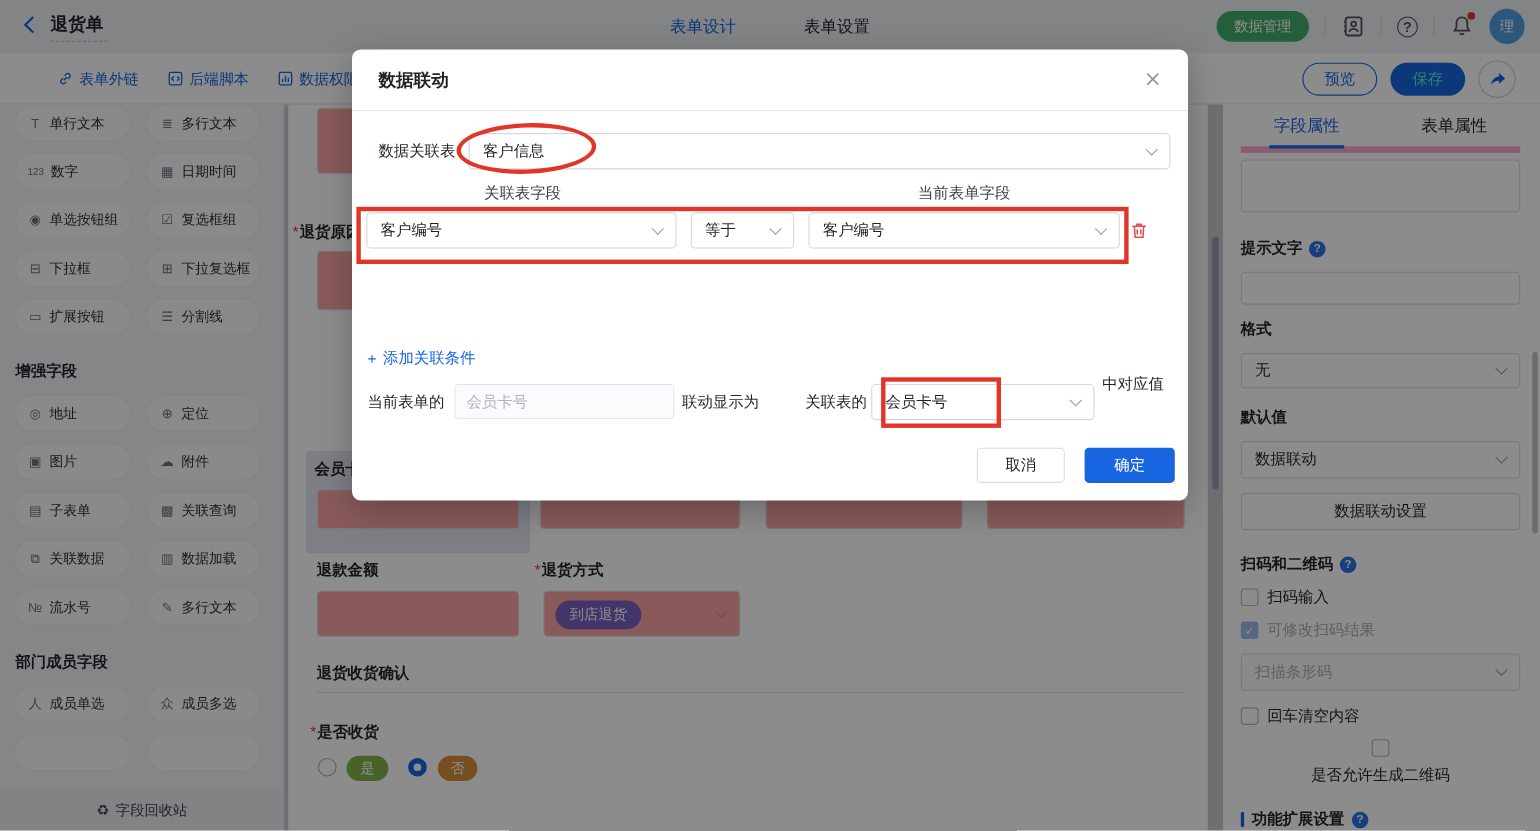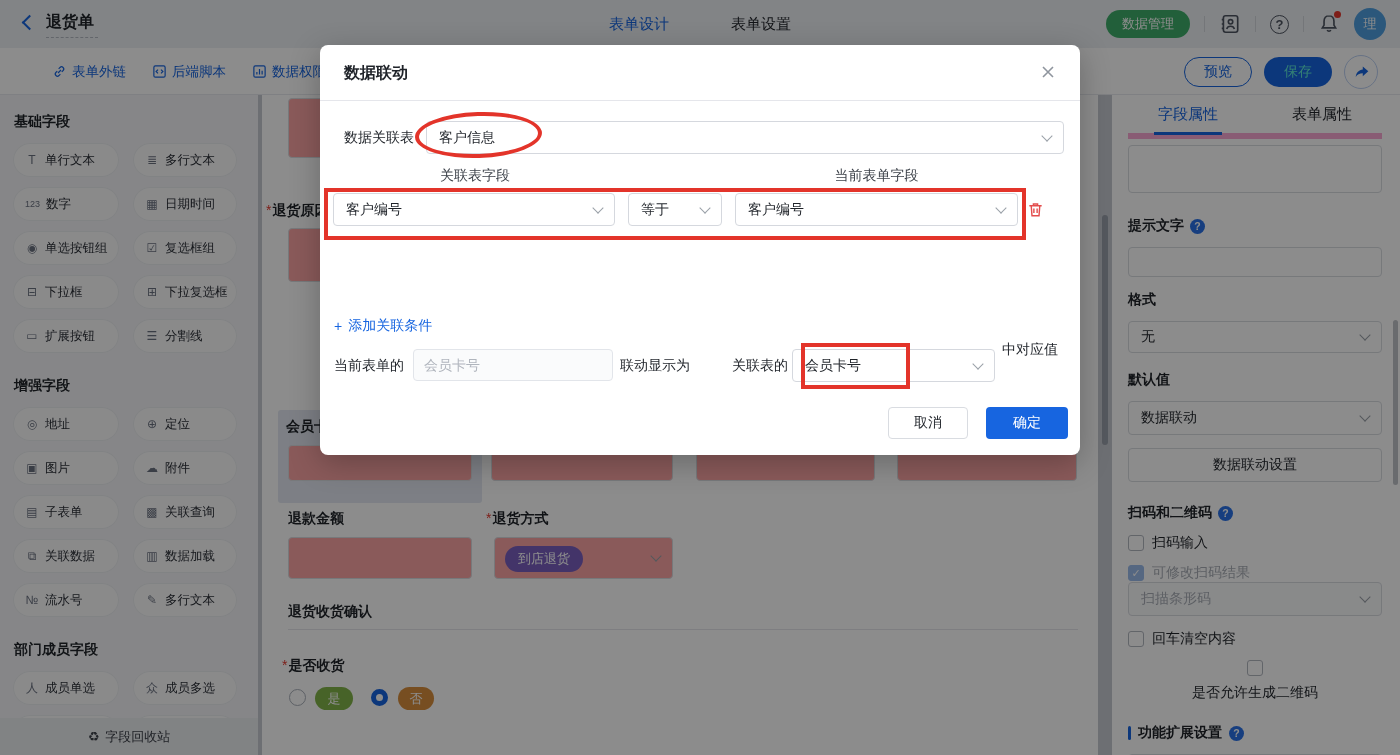--- a/index.html
+++ b/index.html
@@ -184,21 +184,20 @@
     <span class="btn-save">保存</span>
     <span class="btn-share">
       <svg width="17" height="17" viewBox="0 0 20 20">
         <path d="M11.5 4 L18 9.8 L11.5 15.5 V12.2 C7.5 12.2 5 13.8 3.2 16.5 C3.6 11 7 8.2 11.5 7.6 Z" fill="#1765e0"></path>
       </svg>
     </span>
   </div>
 </div>
 
 <div class="sidebar">
-  <div class="sec-title">基础字段</div>
   <div class="pillgrid">
     <span class="fpill">
         <span class="g">T</span>
         <span>单行文本</span>
       </span>
     <span class="fpill">
         <span class="g">≣</span>
         <span>多行文本</span>
       </span>
     <span class="fpill">
@@ -374,21 +373,21 @@
     <span class="help">?</span>
   </div>
   <div class="cbrow" style="margin-top:12px;">
     <span class="cbox"></span>
     <span>扫码输入</span>
   </div>
   <div class="cbrow dis" style="margin-top:12px;">
     <span class="cbox checked-dis">✓</span>
     <span>可修改扫码结果</span>
   </div>
-  <div class="rsel disabled" style="height:34px;font-family:Liberation Serif, serif;">
+  <div class="rsel disabled" style="margin-top:12px; height:34px;font-family:Liberation Serif, serif;">
     <span>扫描条形码</span>
     <span class="chev chev-abs"></span>
   </div>
   <div class="cbrow" style="margin-top:14px;">
     <span class="cbox"></span>
     <span>回车清空内容</span>
   </div>
   <div class="cbrow" style="margin-top:12px;flex-direction:column;">
     <span class="cbox"></span>
     <span>是否允许生成二维码</span>

